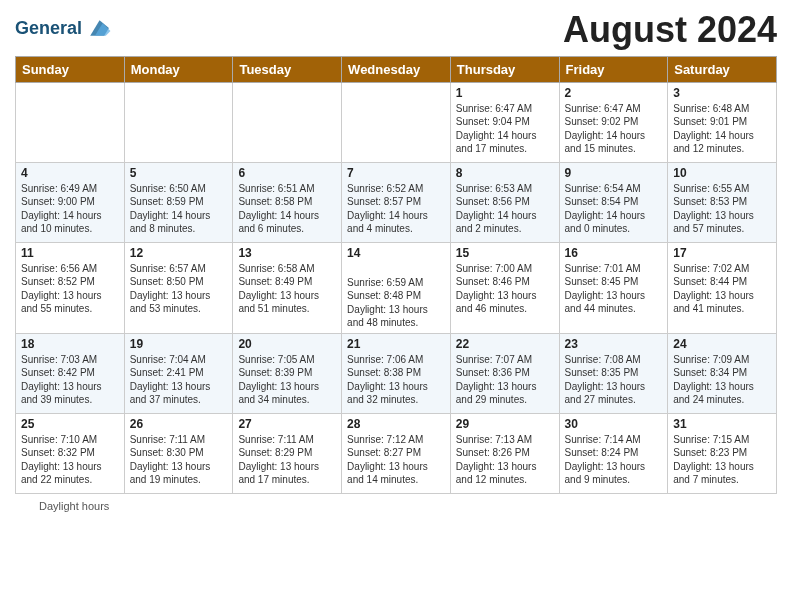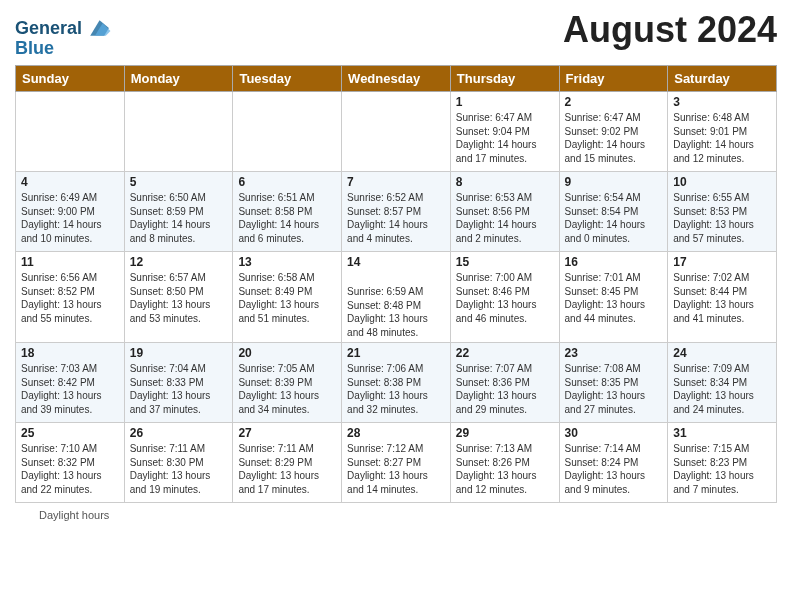--- a/index.html
+++ b/index.html
@@ -109,21 +109,20 @@
       <div>
         <div style="display:flex;align-items:center;">
           <span class="logo-text">
             <span style="color:#1a5276;">General</span>
           </span>
           <svg class="logo-icon" viewBox="0 0 36 28" xmlns="http://www.w3.org/2000/svg">
             <polygon points="8,24 20,4 32,14 26,24" fill="#2471a3" opacity="0.85"></polygon>
             <polygon points="14,24 24,8 34,18 28,24" fill="#5dade2" opacity="0.7"></polygon>
           </svg>
         </div>
-        <div style="font-size:18px;font-weight:bold;color:#2471a3;margin-top:-4px;">Blue</div>
       </div>
     </div>
     <div class="title-block">
       <div class="main-title">August 2024</div>
     </div>
   </div>
 
   <table class="calendar">
     <thead>
       <tr>
@@ -270,21 +269,21 @@
           <td>
             <div class="day-number">18</div>
             <div class="day-info" style="white-space: pre-line;">Sunrise: 7:03 AM
 Sunset: 8:42 PM
 Daylight: 13 hours
 and 39 minutes.</div>
           </td>
           <td>
             <div class="day-number">19</div>
             <div class="day-info" style="white-space: pre-line;">Sunrise: 7:04 AM
-Sunset: 8:33 PM
+Sunset: 2:41 PM
 Daylight: 13 hours
 and 37 minutes.</div>
           </td>
           <td>
             <div class="day-number">20</div>
             <div class="day-info" style="white-space: pre-line;">Sunrise: 7:05 AM
 Sunset: 8:39 PM
 Daylight: 13 hours
 and 34 minutes.</div>
           </td>

